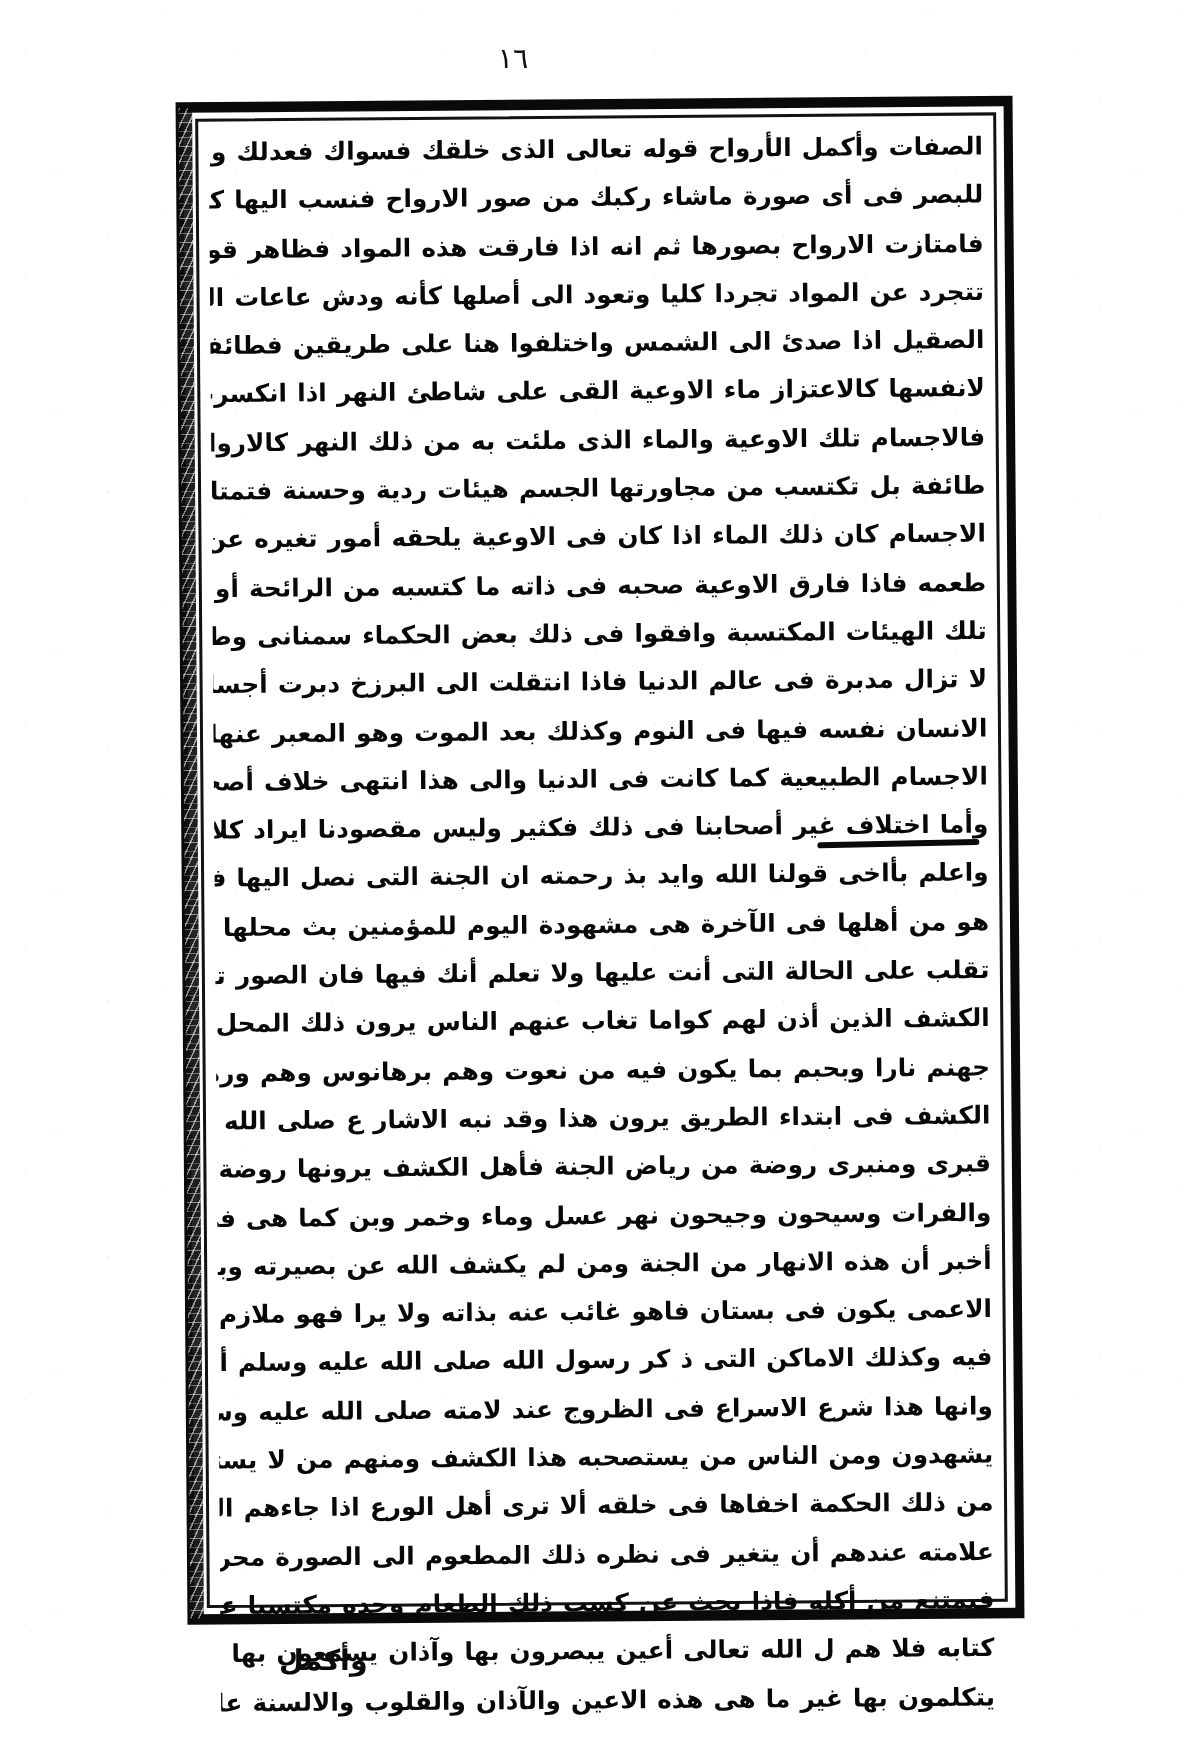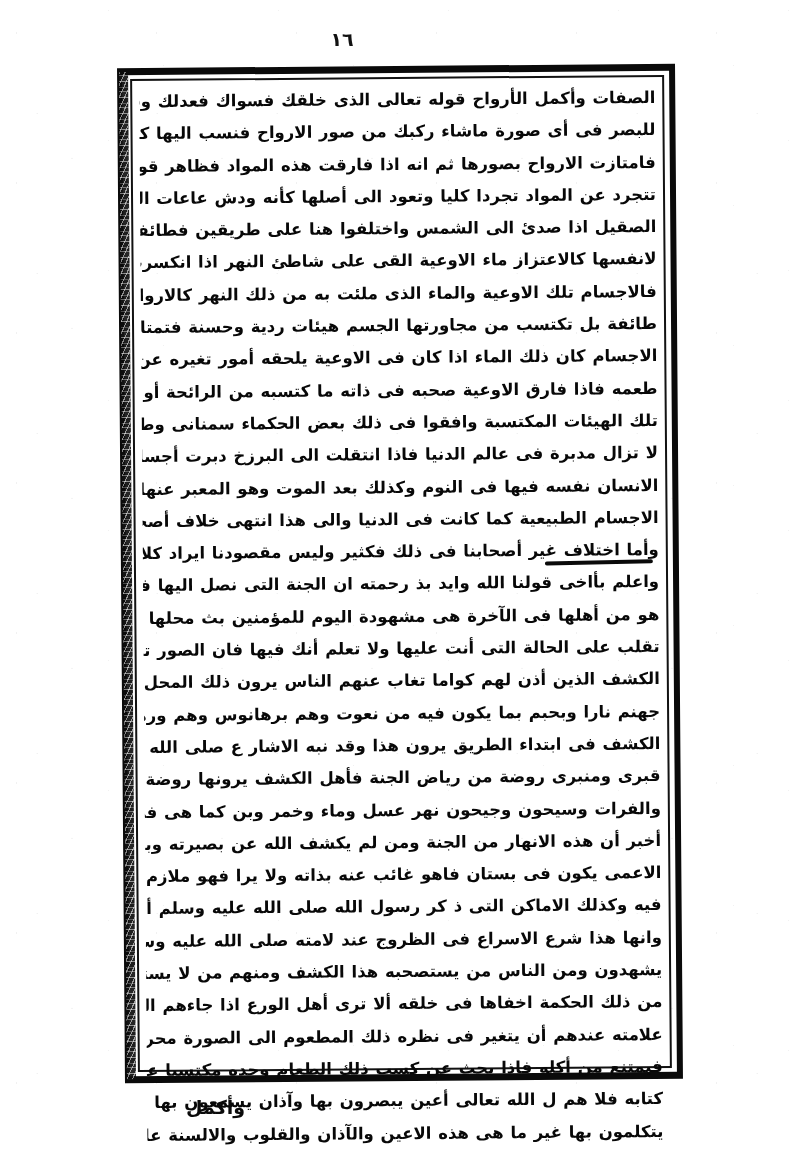--- a/index.html
+++ b/index.html
@@ -24,21 +24,21 @@
   #page-number {
     position: absolute;
     top: 28px;
     left: 0;
     width: 800px;
     text-align: center;
     padding-right: 116px;
     box-sizing: border-box;
     font-family: "DejaVu Sans", sans-serif;
     font-size: 19px;
-    font-weight: 700;
+    font-weight: 400;
     color: #111111;
     letter-spacing: 1px;
     direction: rtl;
   }
 
   
   #frame-wrap {
     position: absolute;
     left: 121px;
     top: 66px;

